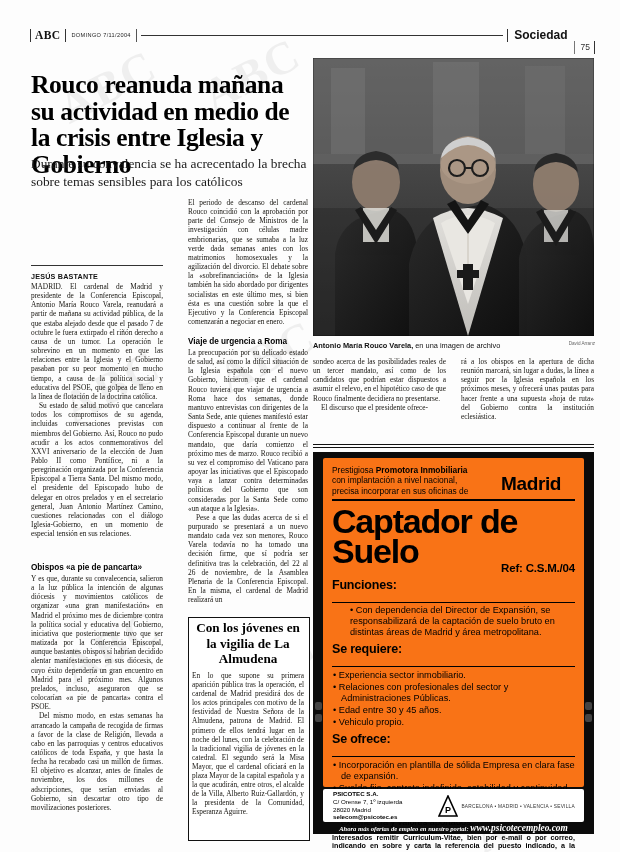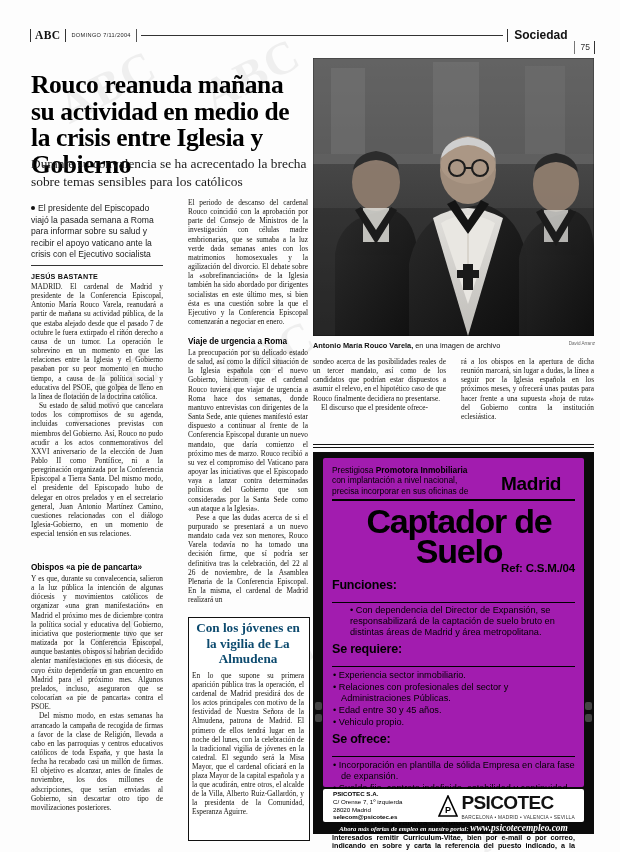--- a/index.html
+++ b/index.html
@@ -167,63 +167,62 @@
     border-top:1.2px solid #111;
     border-left:1px solid #111;
     border-right:1px solid #111;
     border-bottom:1px solid #111;
     background:#fff;
   }
   .box-title{
     position:absolute;left:191px;top:620px;width:114px;
     font-family:"Liberation Serif", serif;
     font-weight:bold;font-size:13.2px;line-height:15.5px;
-    text-align:center;color:#0c4a6e;
+    text-align:center;color:#000000;
   }
   .box-body{
     position:absolute;left:192px;top:671px;width:112px;
     font-family:"Liberation Serif", serif;
     font-size:7.3px;line-height:9.1px;text-align:justify;
     color:#16140f;
   }
 
   
   .ad-rule{
     position:absolute;left:313px;top:444px;width:281px;
     border-top:1.4px solid #111;border-bottom:1.4px solid #111;height:2px;
   }
   .ad{
     position:absolute;left:313px;top:452px;width:281px;height:382px;
     background:#0b0b0b;
   }
   .ad-inner{
     position:absolute;left:10px;top:6px;width:261px;height:329px;
-    background:#a21caf;
+    background:#f97316;
     border-radius:2px;
     font-family:"Liberation Sans", sans-serif;
     color:#000;
   }
   .ad-top{
     padding:7px 9px 0 9px;
     display:flex;align-items:flex-start;justify-content:space-between;
   }
   .ad-top-txt{
     font-size:8.4px;line-height:10.4px;width:160px;
   }
   .ad-top-txt b{font-weight:bold;}
   .ad-madrid{
     font-size:19px;font-weight:bold;letter-spacing:-0.4px;
     margin-top:8px;margin-right:14px;
   }
   .ad-rule2{height:1.4px;background:#000;margin:3px 9px 0 9px;}
   .ad-title{
     font-size:34px;font-weight:bold;line-height:30px;
     letter-spacing:-1.2px;
-    padding:5px 9px 0 20px;
-    text-align:center;
+    padding:5px 9px 0 9px;
   }
   .ad-ref{
     text-align:right;font-size:11.5px;font-weight:bold;
     padding:0 9px 0 0;margin-top:-4px;letter-spacing:-0.2px;
   }
   .ad-h{
     font-size:12.5px;font-weight:bold;letter-spacing:-0.2px;
     padding:4px 9px 9px 9px;
   }
   .ad-hr{height:1px;background:#000;margin:1px 9px 2px 9px;}
@@ -292,23 +291,20 @@
       <span class="mh-date">DOMINGO 7/11/2004</span>
     </div>
     <div class="mh-rule"></div>
     <span class="mh-section">Sociedad</span>
     <span class="mh-page">75</span>
   </div>
 
   <div class="headline">Rouco reanuda mañana su actividad en medio de la crisis entre Iglesia y Gobierno</div>
   <div class="subhead">Durante su convalencia se ha acrecentado la brecha sobre temas sensibles para los católicos</div>
 
-  <div class="lead">
-    <span class="dot"></span><span>El presidente del Episcopado viajó la pasada semana a Roma para informar sobre su salud y recibir el apoyo vaticano ante la crisis con el Ejecutivo socialista</span>
-  </div>
   <div class="lead-rule"></div>
 
   <div class="byline" style="left:31px;top:272px;">JESÚS BASTANTE</div>
 
   <div class="col" style="left:31px;top:282px;width:132px;">
     <p class="first">MADRID. El cardenal de Madrid y presidente de la Conferencia Episcopal, Antonio María Rouco Varela, reanudará a partir de mañana su actividad pública, de la que estaba alejado desde que el pasado 7 de octubre le fuera extirpado el riñón derecho a causa de un tumor. La operación le sobrevino en un momento en que las relaciones entre la Iglesia y el Gobierno pasaban por su peor momento en mucho tiempo, a causa de la política social y educativa del PSOE, que golpea de lleno en la línea de flotación de la doctrina católica.</p>
     <p>Su estado de salud motivó que cancelara todos los compromisos de su agenda, incluidas conversaciones previstas con miembros del Gobierno. Así, Rouco no pudo acudir a los actos conmemorativos del XXVI aniversario de la elección de Juan Pablo II como Pontífice, ni a la peregrinación organizada por la Conferencia Episcopal a Tierra Santa. Del mismo modo, el presidente del Episcopado hubo de delegar en otros prelados y en el secretario general, Juan Antonio Martínez Camino, cuestiones relacionadas con el diálogo Iglesia-Gobierno, en un momento de especial tensión en sus relaciones.</p>
   </div>
   <div class="subhd" style="left:31px;top:563px;">Obispos «a pie de pancarta»</div>
   <div class="col" style="left:31px;top:574px;width:132px;">
@@ -456,21 +452,20 @@
         <span>C/ Orense 7, 1º izquierda</span><br>
         <span>28020 Madrid</span><br>
         <b>selecom@psicotec.es</b>
       </div>
       <div class="ad-logo">
         <svg width="20" height="22" viewBox="0 0 20 22" style="margin-right:3px;">
           <path d="M10 1 L19 21 L1 21 Z" fill="none" stroke="#000" stroke-width="1.6"></path>
           <text x="10" y="18" font-family="Liberation Sans, sans-serif" font-size="9" font-weight="bold" text-anchor="middle" fill="#000">P</text>
         </svg>
         <div>
-          <div class="ad-logo-name">PSICOTEC</div>
           <div class="ad-logo-sub">BARCELONA • MADRID • VALENCIA • SEVILLA</div>
         </div>
       </div>
     </div>
 
     <div class="ad-portal">
       <span>Ahora más ofertas de empleo en nuestro portal:</span>
       <span class="url">www.psicotecempleo.com</span>
     </div>
   </div>

